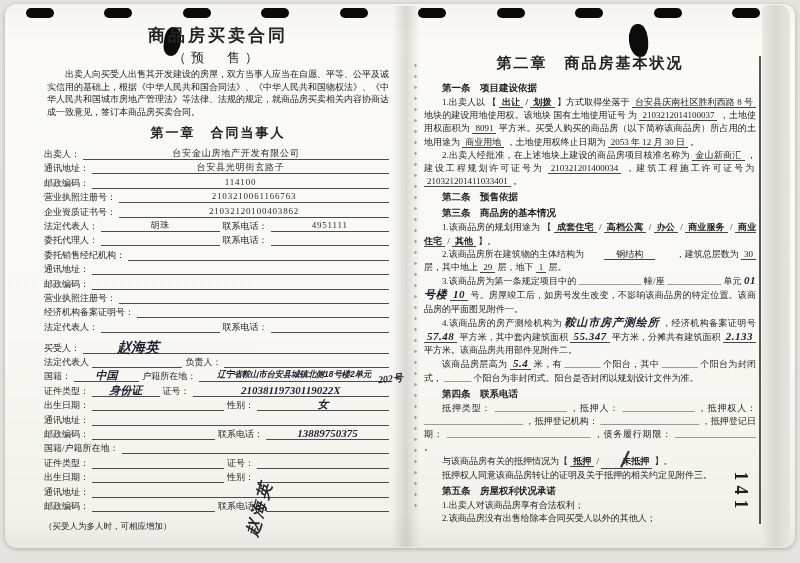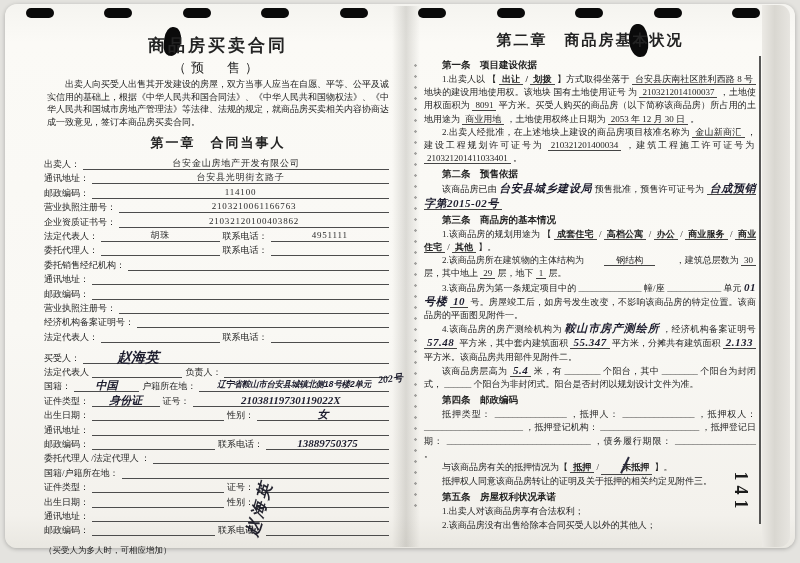--- a/index.html
+++ b/index.html
@@ -16,21 +16,21 @@
   .edge-band{position:absolute;left:762px;width:28px;top:5px;bottom:16px;border-radius:0 11px 11px 0;
              background:linear-gradient(90deg,#eceae5,#d9d7d1 45%,#e7e5e0);}
   .edge-line{position:absolute;left:759px;top:56px;width:2px;height:468px;background:#3a3a3a;opacity:.85;}
   .marks{position:absolute;left:26px;top:8px;width:734px;display:flex;justify-content:space-between;}
   .mark{width:28px;height:10px;border-radius:5px;background:#0a0a0a;}
   .blob{position:absolute;background:#0b0b0b;}
   .blob-l{left:164px;top:27px;width:17px;height:29px;border-radius:48% 52% 58% 42%;transform:rotate(7deg);}
   .blob-r{left:629px;top:24px;width:19px;height:33px;border-radius:52% 48% 44% 56%;transform:rotate(-5deg);}
 
   
-  .lp{position:absolute;left:44px;top:22px;width:348px;}
+  .lp{position:absolute;left:44px;top:12px;width:348px;}
   .ltitle{text-align:center;font-size:17px;font-weight:700;letter-spacing:3px;margin:12px 0 2px;}
   .lsub{text-align:center;font-size:13px;letter-spacing:5px;margin:2px 0 1px;}
   .lintro{font-size:9px;line-height:12.5px;text-indent:18px;text-align:justify;margin:0 3px 6px;}
   .lchap{text-align:center;font-size:13px;font-weight:700;letter-spacing:2px;margin:2px 0 6px;}
   .frow{display:flex;align-items:flex-end;margin:0 0 2.4px;font-size:9px;line-height:11px;}
   .frow.gap{margin-top:9px;}
   .lbl{white-space:nowrap;}
   .fill{flex:1;border-bottom:0.8px solid #4c4c4c;text-align:center;min-height:11px;margin:0 3px;white-space:nowrap;}
   .fill.s{flex:.55;font-style:italic;} .fill.l{flex:1.6;}
   .v{letter-spacing:.8px;color:#2a2a2a;}
@@ -38,21 +38,21 @@
   .hw.sm{font-size:8.5px;letter-spacing:-.3px;font-family:Liberation Mono, monospace;}
   .hw.big{font-size:14px;}
   .al{text-align:left;padding-left:34px;}
   .fnote{font-size:8.5px;margin-top:9px;}
   .margin-note{position:absolute;left:378px;top:372px;transform:rotate(-6deg);font-style:italic;
                font-weight:700;color:#1d1d2e;font-size:10px;}
   .signature{position:absolute;left:214px;top:498px;width:92px;text-align:center;transform:rotate(-74deg);
              font-style:italic;font-weight:700;color:#141420;font-size:16px;letter-spacing:3px;opacity:.92;}
 
   
-  .rp{position:absolute;left:424px;top:25px;width:332px;}
+  .rp{position:absolute;left:424px;top:48px;width:332px;}
   .rtitle{text-align:center;font-size:15px;font-weight:700;letter-spacing:2px;margin:6px 0 9px;}
   .head{font-size:9.5px;font-weight:700;text-indent:18px;margin:3px 0 1px;line-height:13px;}
   .para{font-size:9px;line-height:13.2px;text-align:justify;text-indent:18px;margin:0;}
   .para .u,.rp .u{border-bottom:0.8px solid #444;padding:0 3px;}
   .rp .b{font-weight:700;}
   .rp .hw{font-style:italic;font-weight:700;color:#1d1d2e;font-size:11px;letter-spacing:.5px;}
   .slashed{position:relative;display:inline-block;}
   .slashed::after{content:"";position:absolute;left:45%;top:-5px;width:1.5px;height:18px;
                   background:#2b2b3c;transform:rotate(26deg);}
   .page-num{position:absolute;left:705px;top:482px;width:70px;text-align:center;transform:rotate(90deg);
@@ -257,26 +257,20 @@
 
             <span class="lbl">邮政编码：</span>
 
             <span class="fill"></span>
 
             <span class="lbl">联系电话：</span>
 
             <span class="fill hw">13889750375</span>
           </div>
 
-        <div class="frow">
-
-            <span class="lbl">委托代理人 /法定代理人 ：</span>
-
-            <span class="fill"></span>
-          </div>
 
         <div class="frow">
 
             <span class="lbl">国籍/户籍所在地：</span>
 
             <span class="fill"></span>
           </div>
 
         <div class="frow">
 
@@ -387,31 +381,20 @@
           
             <span class=""> 。</span>
           </div>
 
         <div class="head">
           
         
             <span class="">第二条　预售依据</span>
           </div>
 
-        <div class="para">
-          
-        
-            <span class="">该商品房已由</span>
-          
-            <span class="hw">台安县城乡建设局</span>
-          
-            <span class="">预售批准，预售许可证号为</span>
-          
-            <span class="hw u">台成预销字第2015-02号</span>
-          </div>
 
         <div class="head">
           
         
             <span class="">第三条　商品房的基本情况</span>
           </div>
 
         <div class="para">
           
         
@@ -524,21 +507,21 @@
             <span class="">个阳台为封闭式，</span>
           
             <span class="">______</span>
           
             <span class="">个阳台为非封闭式。阳台是否封闭以规划设计文件为准。</span>
           </div>
 
         <div class="head">
           
         
-            <span class="">第四条　邮政编码</span>
+            <span class="">第四条　联系电话</span>
           </div>
 
         <div class="para">
           
         
             <span class="">抵押类型：</span>
           
             <span class="">________________</span>
           
             <span class="">，抵押人：</span>

